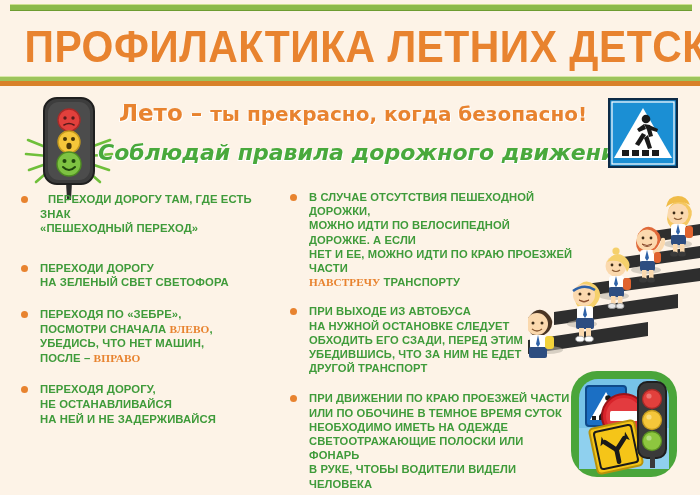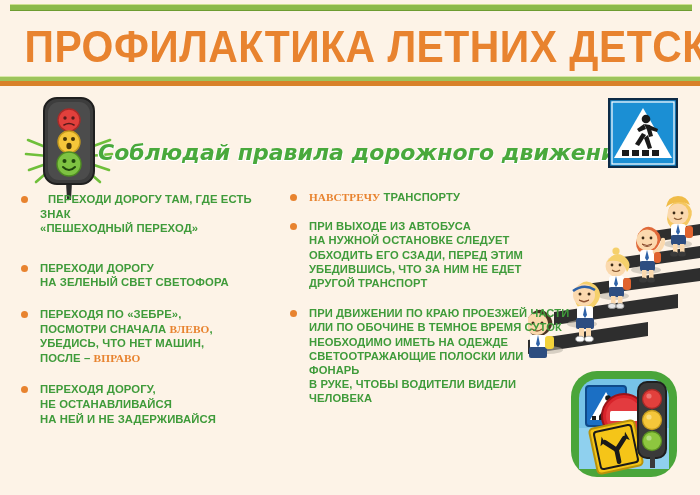--- a/index.html
+++ b/index.html
@@ -230,20 +230,23 @@
       <circle cx="51" cy="43" r="2" fill="#4a3708"></circle>
       <ellipse cx="47" cy="50" rx="2.6" ry="3.2" fill="#4a3708"></ellipse>
 
       <circle cx="47" cy="68" r="12" fill="#7ec242" stroke="#4e8c22" stroke-width="1.4"></circle>
       <circle cx="42.5" cy="65" r="2" fill="#20470c"></circle>
       <circle cx="51.5" cy="65" r="2" fill="#20470c"></circle>
       <path d="M41 71 Q47 77 53 71" stroke="#20470c" stroke-width="2" fill="none" stroke-linecap="round"></path>
     </svg>
   </div>
 
+  <div class="headline-1">
+    <span>Лето</span><span class="dash"> – </span><span class="small">ты прекрасно, когда безопасно!</span>
+  </div>
   <div class="headline-2">Соблюдай правила дорожного движения</div>
 
   <div id="ped-sign">
     <svg viewBox="0 0 70 70" width="70" height="70">
       <rect x="1" y="1" width="68" height="68" fill="#1b8fd4" stroke="#0d2a45" stroke-width="2.5"></rect>
       <rect x="4" y="4" width="62" height="62" fill="none" stroke="#ffffff" stroke-width="1.2"></rect>
       <polygon points="35,10 64,60 6,60" fill="#ffffff"></polygon>
 
       <g fill="#1a1a1a">
         <rect x="14" y="52" width="7" height="6"></rect>
@@ -392,21 +395,24 @@
 НЕ ОСТАНАВЛИВАЙСЯ
 НА НЕЙ И НЕ ЗАДЕРЖИВАЙСЯ</span></div>
     </div>
 
   </div>
 
   <div class="col" id="col-right">
 
     <div class="bullet">
       <span class="dot"></span>
-      <div class="txt"><span class="hl">НАВСТРЕЧУ</span><span> ТРАНСПОРТУ</span></div>
+      <div class="txt"><span>В СЛУЧАЕ ОТСУТСТВИЯ ПЕШЕХОДНОЙ ДОРОЖКИ,
+МОЖНО ИДТИ  ПО ВЕЛОСИПЕДНОЙ ДОРОЖКЕ. А ЕСЛИ
+НЕТ И ЕЕ, МОЖНО ИДТИ ПО КРАЮ ПРОЕЗЖЕЙ ЧАСТИ
+</span><span class="hl">НАВСТРЕЧУ</span><span> ТРАНСПОРТУ</span></div>
     </div>
 
     <div class="bullet">
       <span class="dot"></span>
       <div class="txt"><span>ПРИ ВЫХОДЕ ИЗ АВТОБУСА
 НА НУЖНОЙ ОСТАНОВКЕ СЛЕДУЕТ
 ОБХОДИТЬ ЕГО СЗАДИ, ПЕРЕД ЭТИМ
 УБЕДИВШИСЬ, ЧТО ЗА НИМ НЕ ЕДЕТ
 ДРУГОЙ ТРАНСПОРТ</span></div>
     </div>

